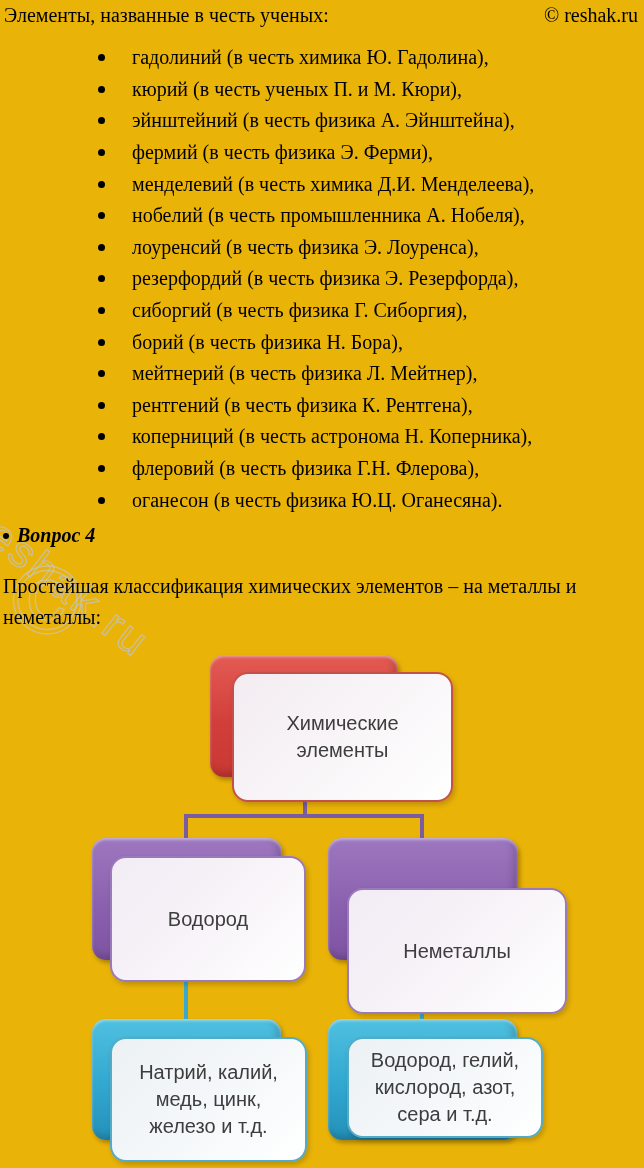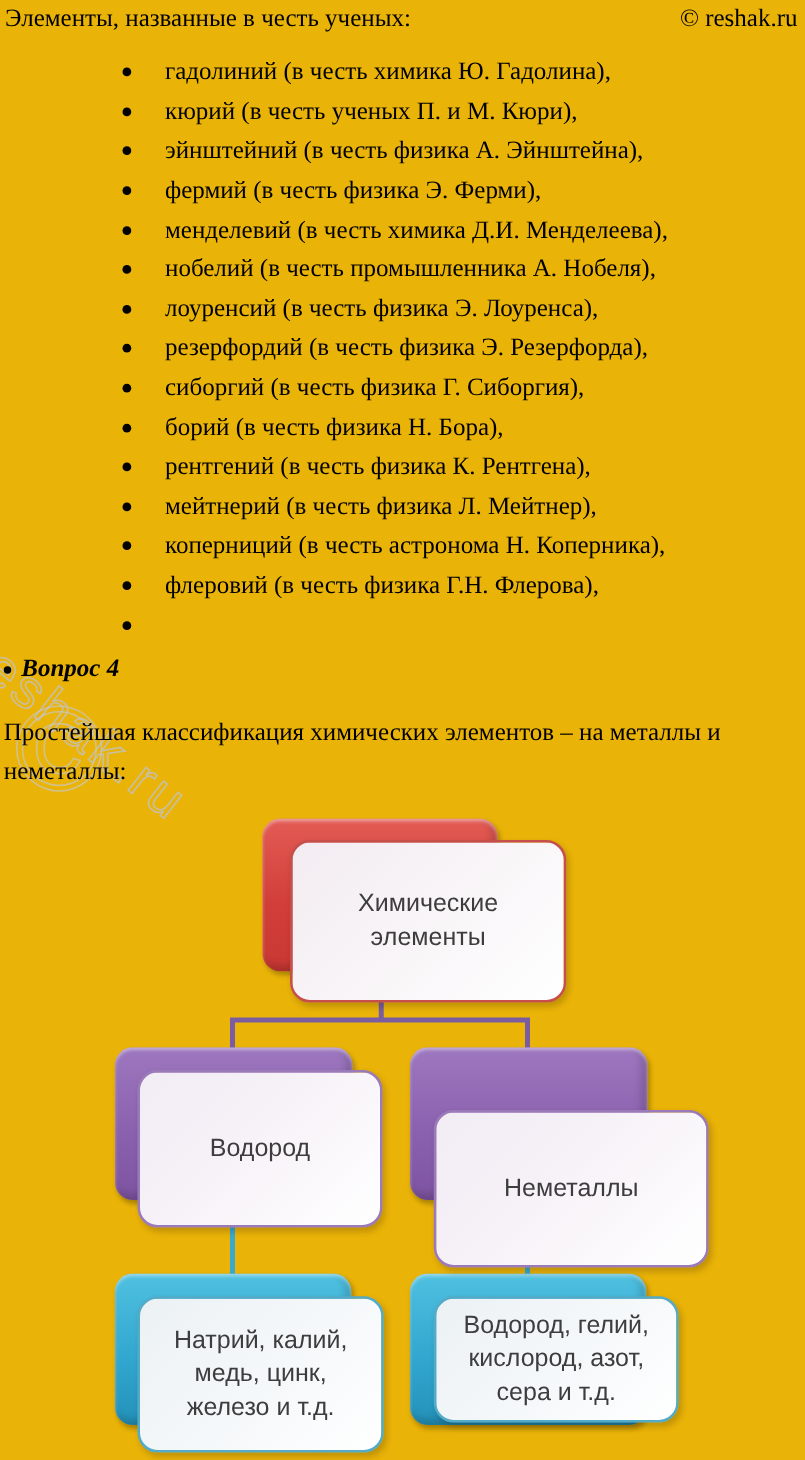--- a/index.html
+++ b/index.html
@@ -133,36 +133,37 @@
     <li class="list-item">
         <span class="bullet"></span>
         <span>сиборгий (в честь физика Г. Сиборгия),</span>
       </li>
     <li class="list-item">
         <span class="bullet"></span>
         <span>борий (в честь физика Н. Бора),</span>
       </li>
     <li class="list-item">
         <span class="bullet"></span>
+        <span>мейтнерий (в честь физика Л. Мейтнер),</span>
+      </li>
+    <li class="list-item">
+        <span class="bullet"></span>
         <span>рентгений (в честь физика К. Рентгена),</span>
       </li>
     <li class="list-item">
         <span class="bullet"></span>
-        <span>мейтнерий (в честь физика Л. Мейтнер),</span>
-      </li>
-    <li class="list-item">
-        <span class="bullet"></span>
         <span>коперниций (в честь астронома Н. Коперника),</span>
       </li>
     <li class="list-item">
         <span class="bullet"></span>
         <span>флеровий (в честь физика Г.Н. Флерова),</span>
       </li>
     <li class="list-item">
         <span class="bullet"></span>
+        <span>оганесон (в честь физика Ю.Ц. Оганесяна).</span>
       </li>
   </ul>
 
   <div class="wm-text">reshak.ru</div>
   <div class="wm-copy">©</div>
 
   <div class="question">
     <span class="q-bullet"></span>
     <span>Вопрос 4</span>
   </div>

